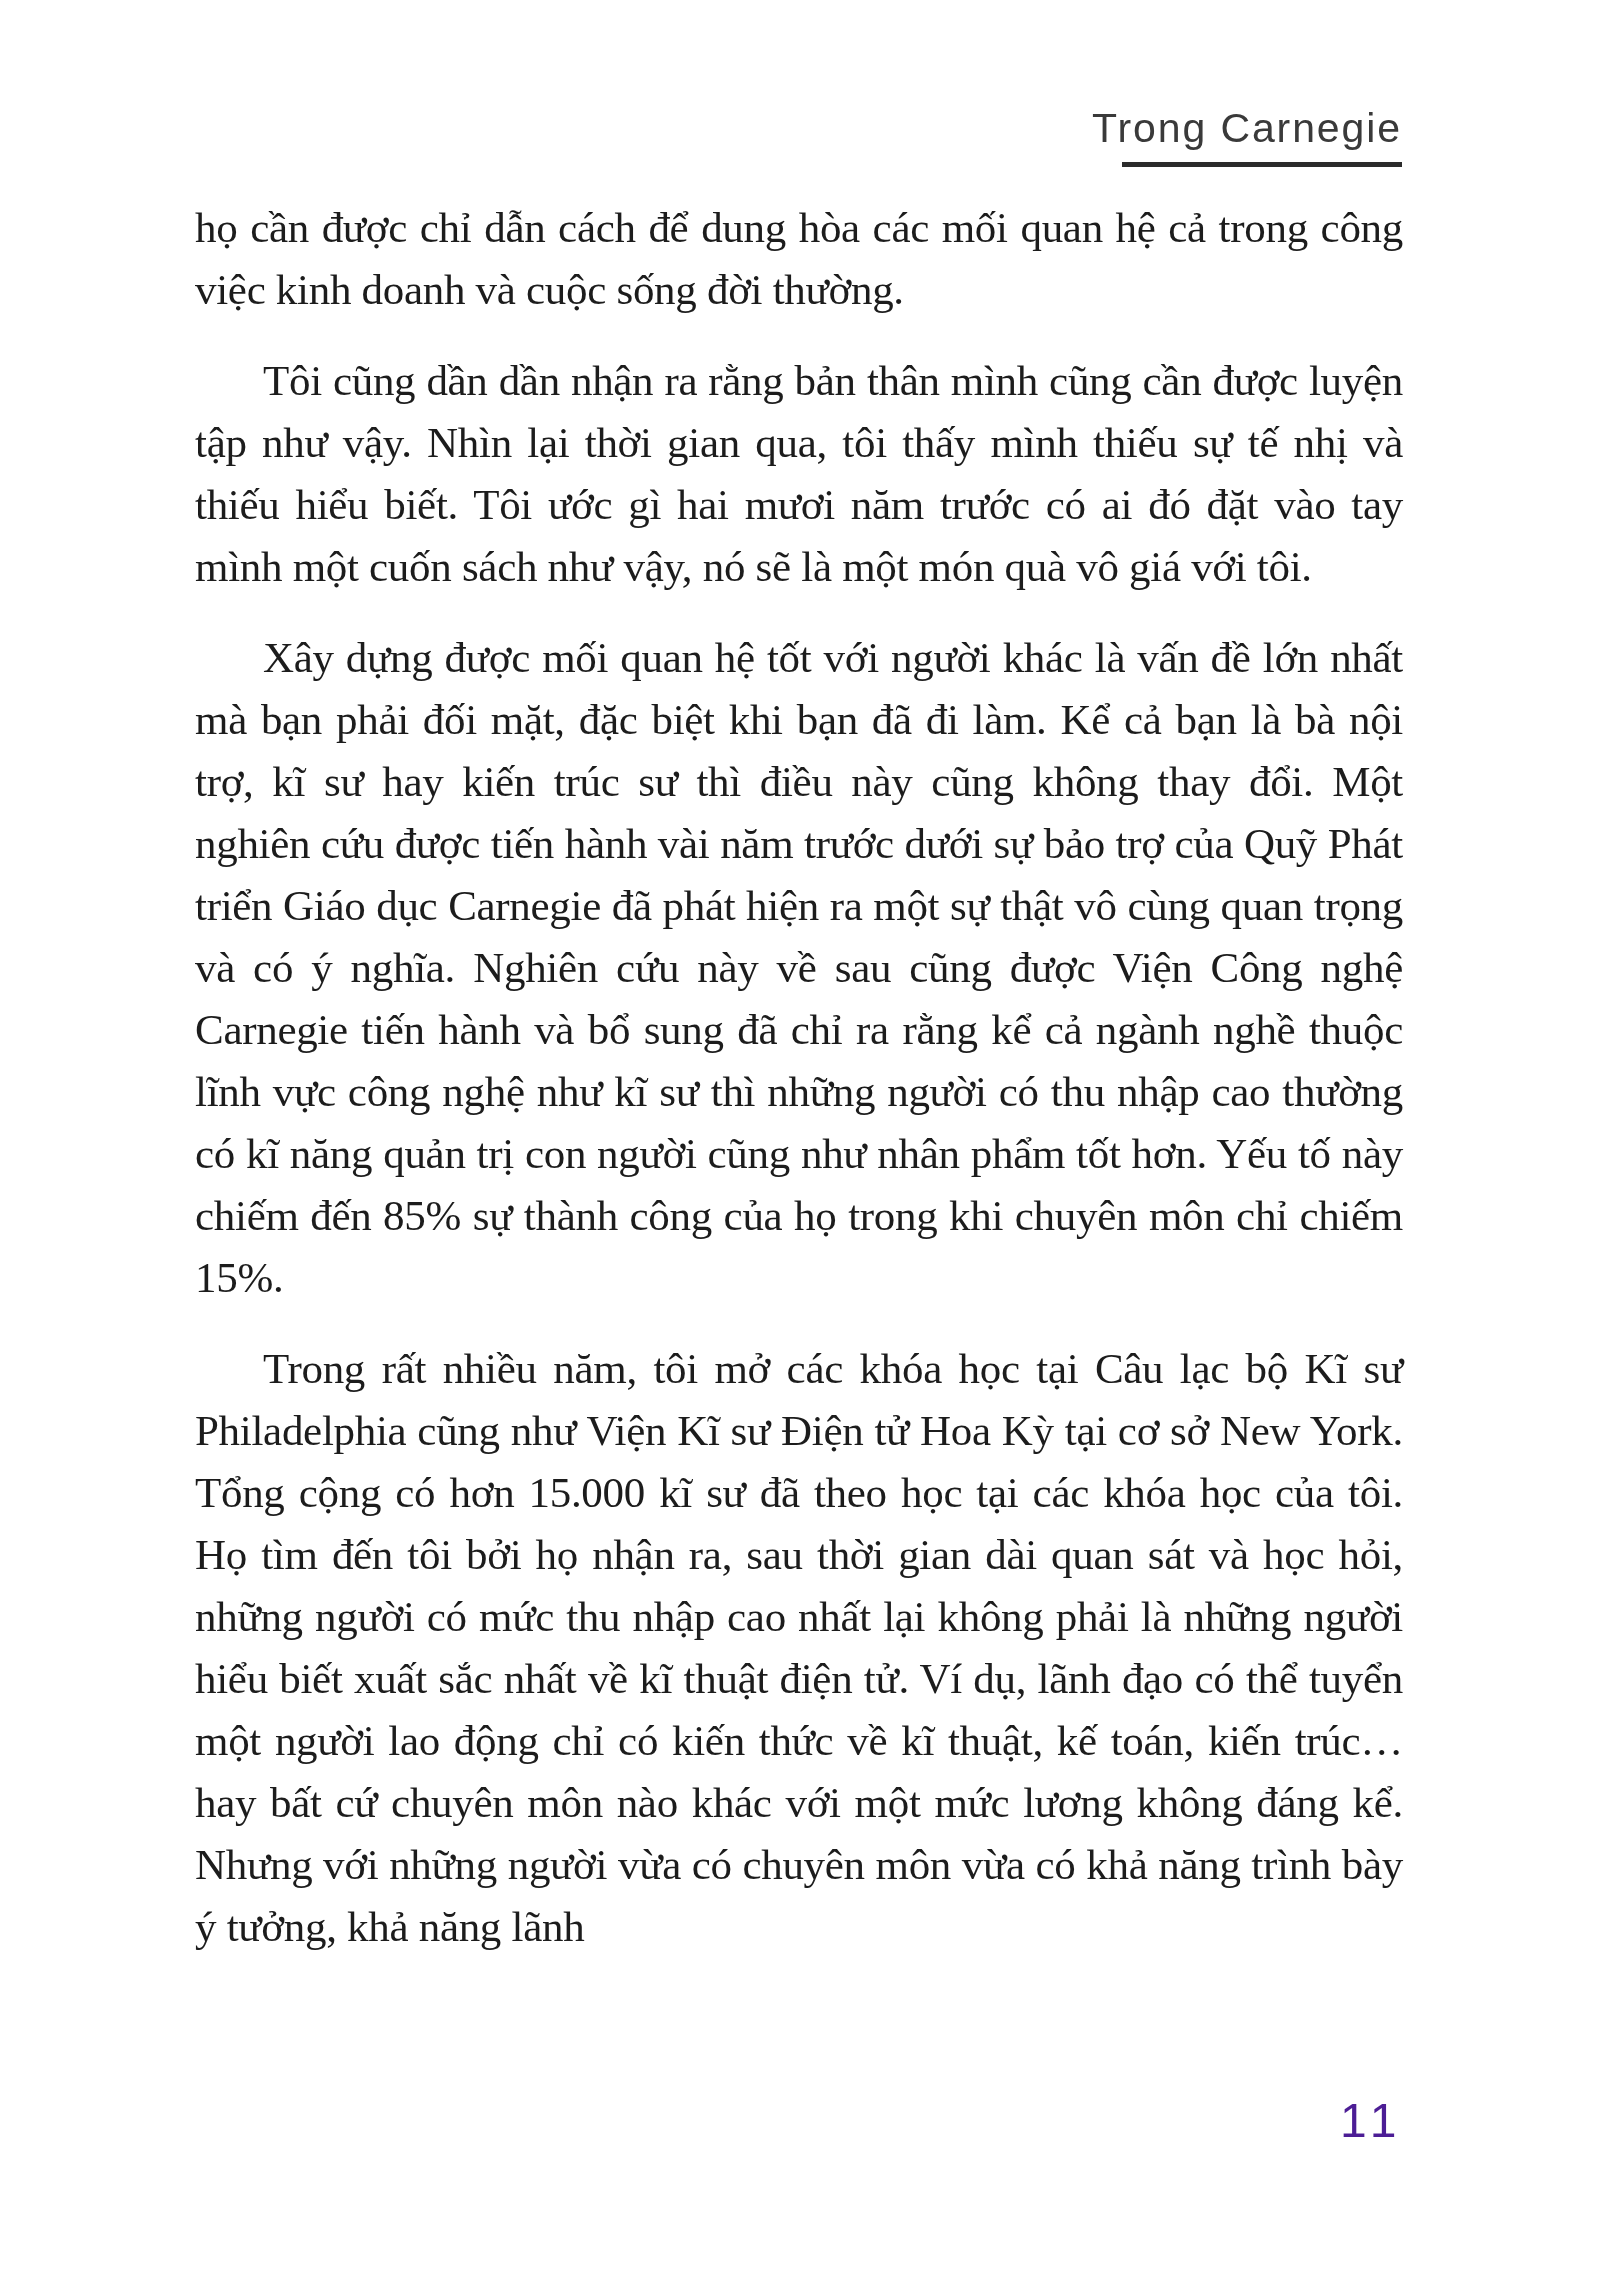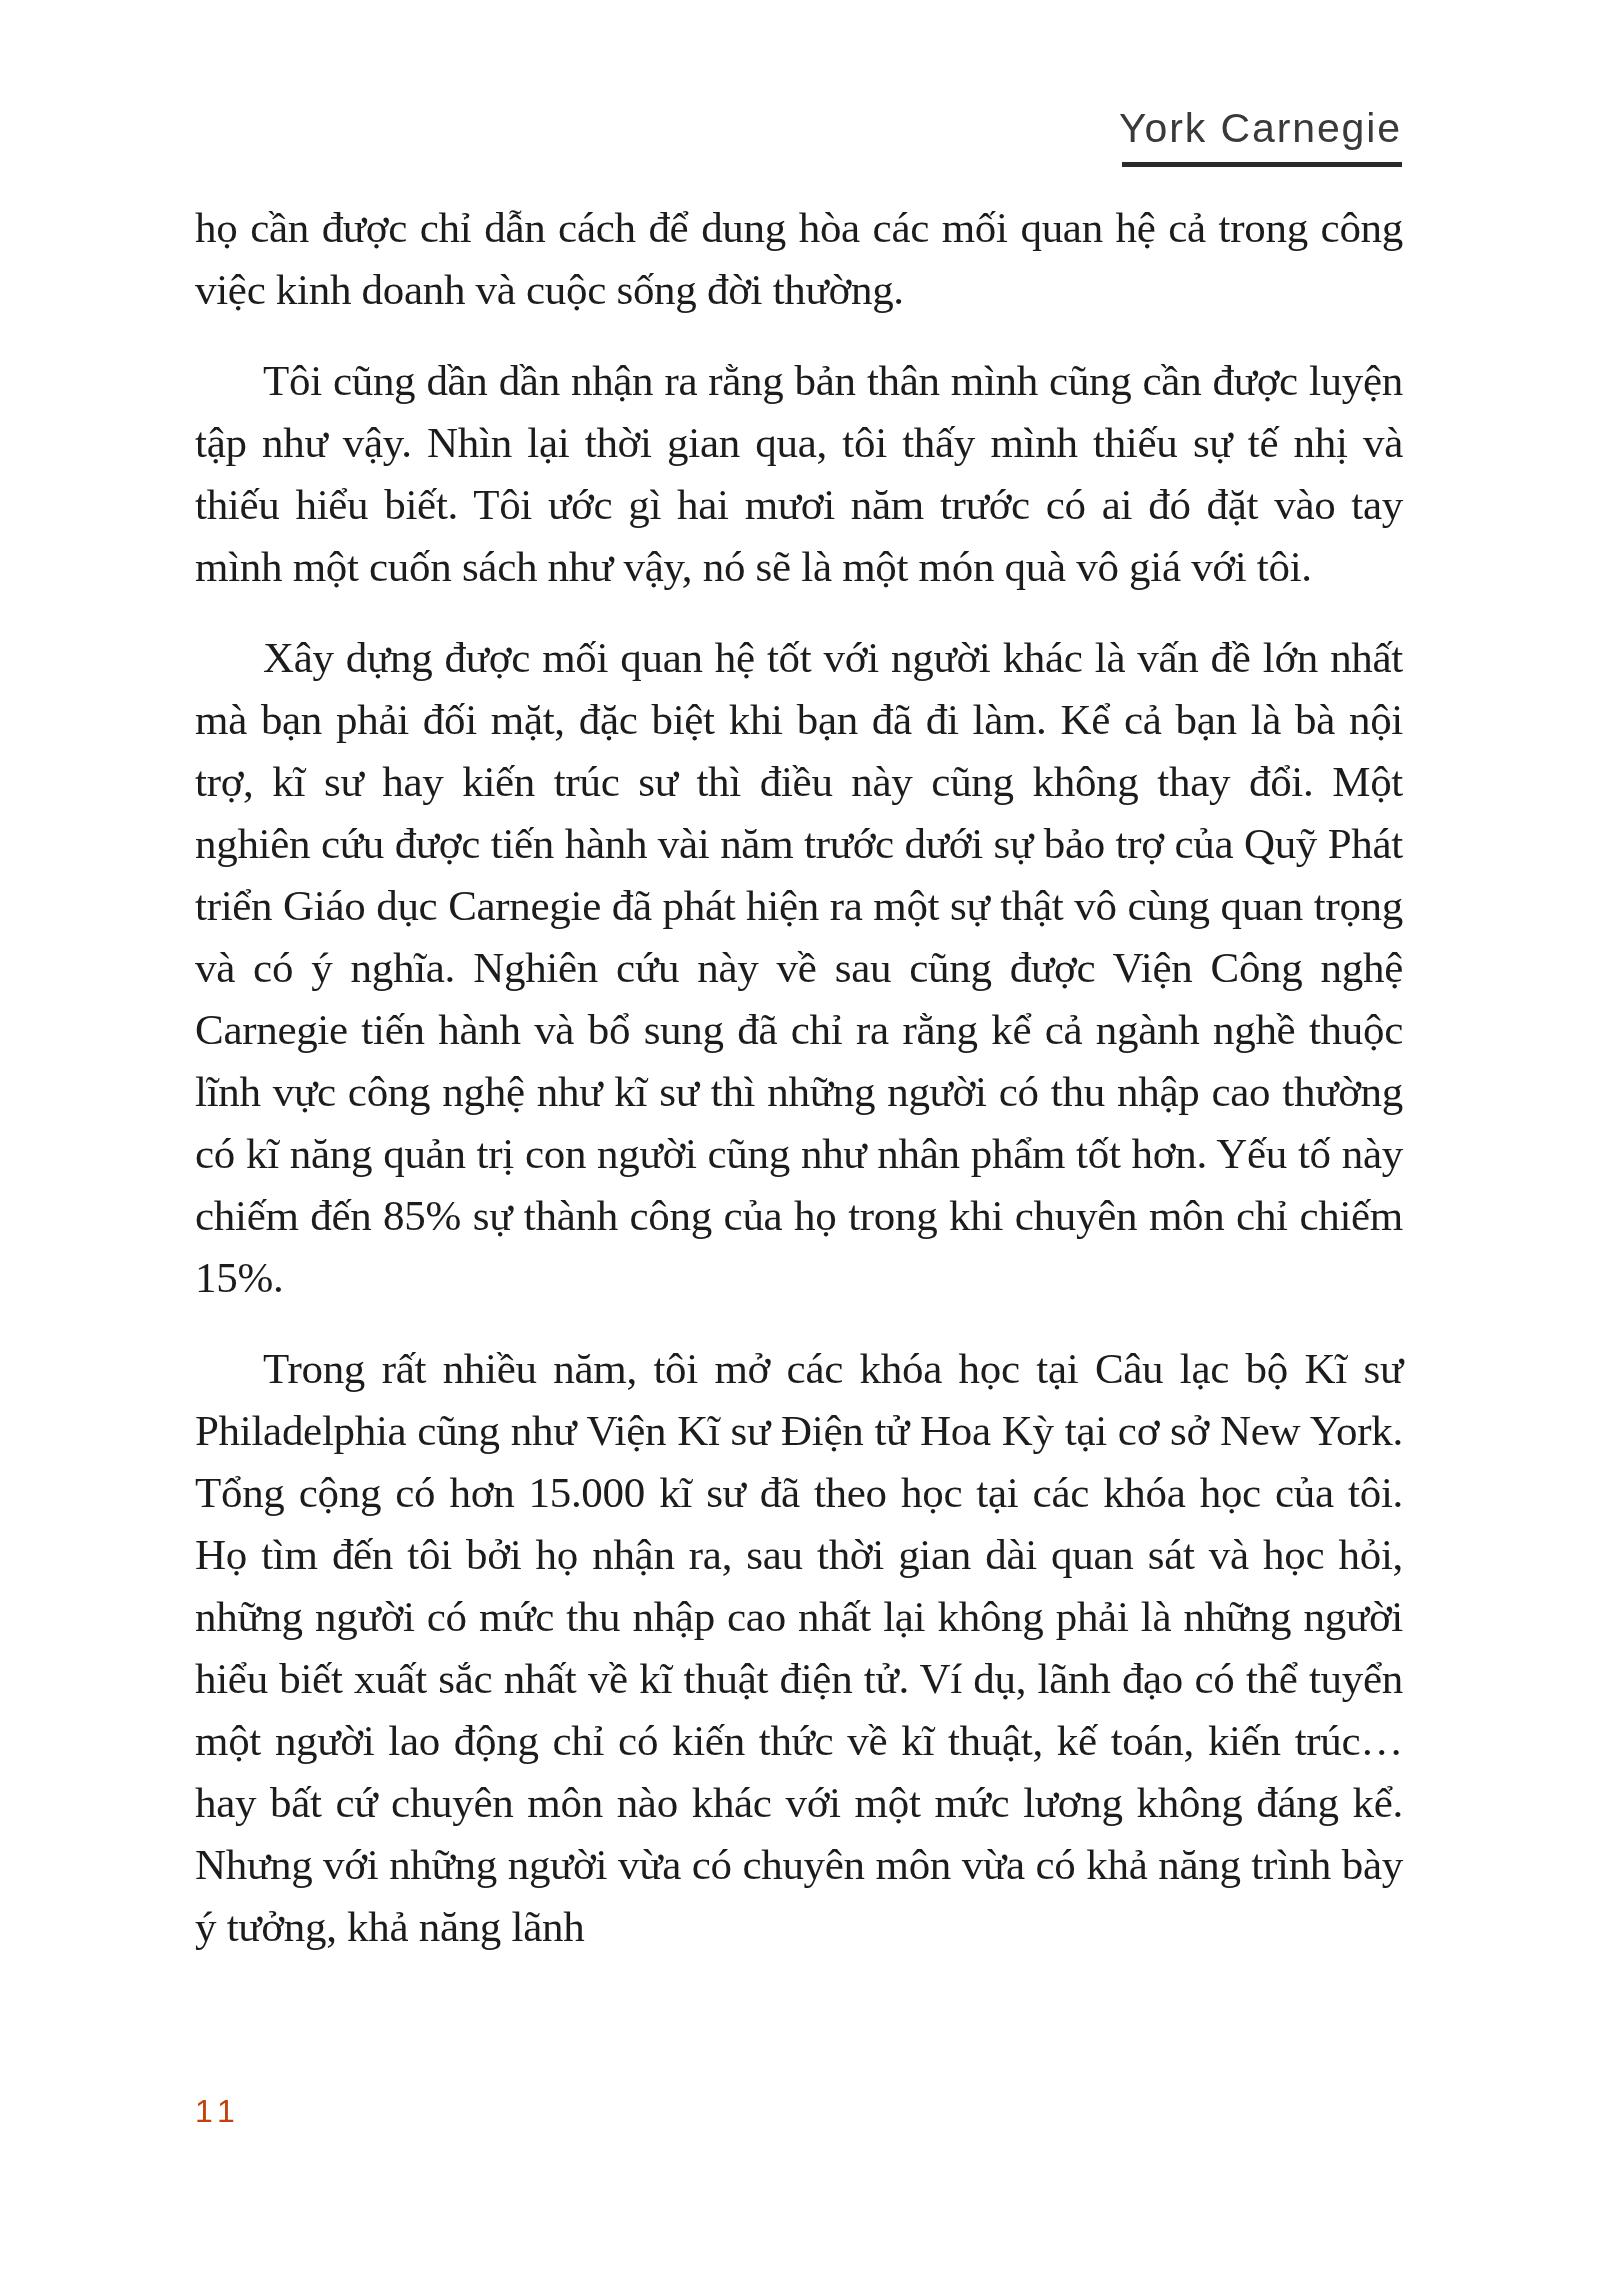--- a/index.html
+++ b/index.html
@@ -56,35 +56,35 @@
   }
   .text-block p.indent {
     text-indent: 68px;
   }
   
   .folio {
     position: absolute;
     top: 2093px;
     left: 195px;
     width: 1208px;
-    text-align: left;
+    text-align: right;
     font-family: "Liberation Sans", "DejaVu Sans", sans-serif;
     font-weight: 300;
-    font-size: 32px;
+    font-size: 48px;
     letter-spacing: 6.6px;
-    color: #c2410c;
+    color: #4c1d95;
   }
 </style>
 </head>
 <body>
 
 <div class="page">
 
   <div class="running-header">
-    <div class="author-name">York Carnegie</div>
+    <div class="author-name">Trong Carnegie</div>
     <div class="header-rule"></div>
   </div>
 
   <div class="text-block">
     <p>họ cần được chỉ dẫn cách để dung hòa các mối quan hệ cả trong công việc kinh doanh và cuộc sống đời thường.</p>
     <p class="indent">Tôi cũng dần dần nhận ra rằng bản thân mình cũng cần được luyện tập như vậy. Nhìn lại thời gian qua, tôi thấy mình thiếu sự tế nhị và thiếu hiểu biết. Tôi ước gì hai mươi năm trước có ai đó đặt vào tay mình một cuốn sách như vậy, nó sẽ là một món quà vô giá với tôi.</p>
     <p class="indent">Xây dựng được mối quan hệ tốt với người khác là vấn đề lớn nhất mà bạn phải đối mặt, đặc biệt khi bạn đã đi làm. Kể cả bạn là bà nội trợ, kĩ sư hay kiến trúc sư thì điều này cũng không thay đổi. Một nghiên cứu được tiến hành vài năm trước dưới sự bảo trợ của Quỹ Phát triển Giáo dục Carnegie đã phát hiện ra một sự thật vô cùng quan trọng và có ý nghĩa. Nghiên cứu này về sau cũng được Viện Công nghệ Carnegie tiến hành và bổ sung đã chỉ ra rằng kể cả ngành nghề thuộc lĩnh vực công nghệ như kĩ sư thì những người có thu nhập cao thường có kĩ năng quản trị con người cũng như nhân phẩm tốt hơn. Yếu tố này chiếm đến 85% sự thành công của họ trong khi chuyên môn chỉ chiếm 15%.</p>
     <p class="indent">Trong rất nhiều năm, tôi mở các khóa học tại Câu lạc bộ Kĩ sư Philadelphia cũng như Viện Kĩ sư Điện tử Hoa Kỳ tại cơ sở New York. Tổng cộng có hơn 15.000 kĩ sư đã theo học tại các khóa học của tôi. Họ tìm đến tôi bởi họ nhận ra, sau thời gian dài quan sát và học hỏi, những người có mức thu nhập cao nhất lại không phải là những người hiểu biết xuất sắc nhất về kĩ thuật điện tử. Ví dụ, lãnh đạo có thể tuyển một người lao động chỉ có kiến thức về kĩ thuật, kế toán, kiến trúc… hay bất cứ chuyên môn nào khác với một mức lương không đáng kể. Nhưng với những người vừa có chuyên môn vừa có khả năng trình bày ý tưởng, khả năng lãnh</p>
   </div>
 

